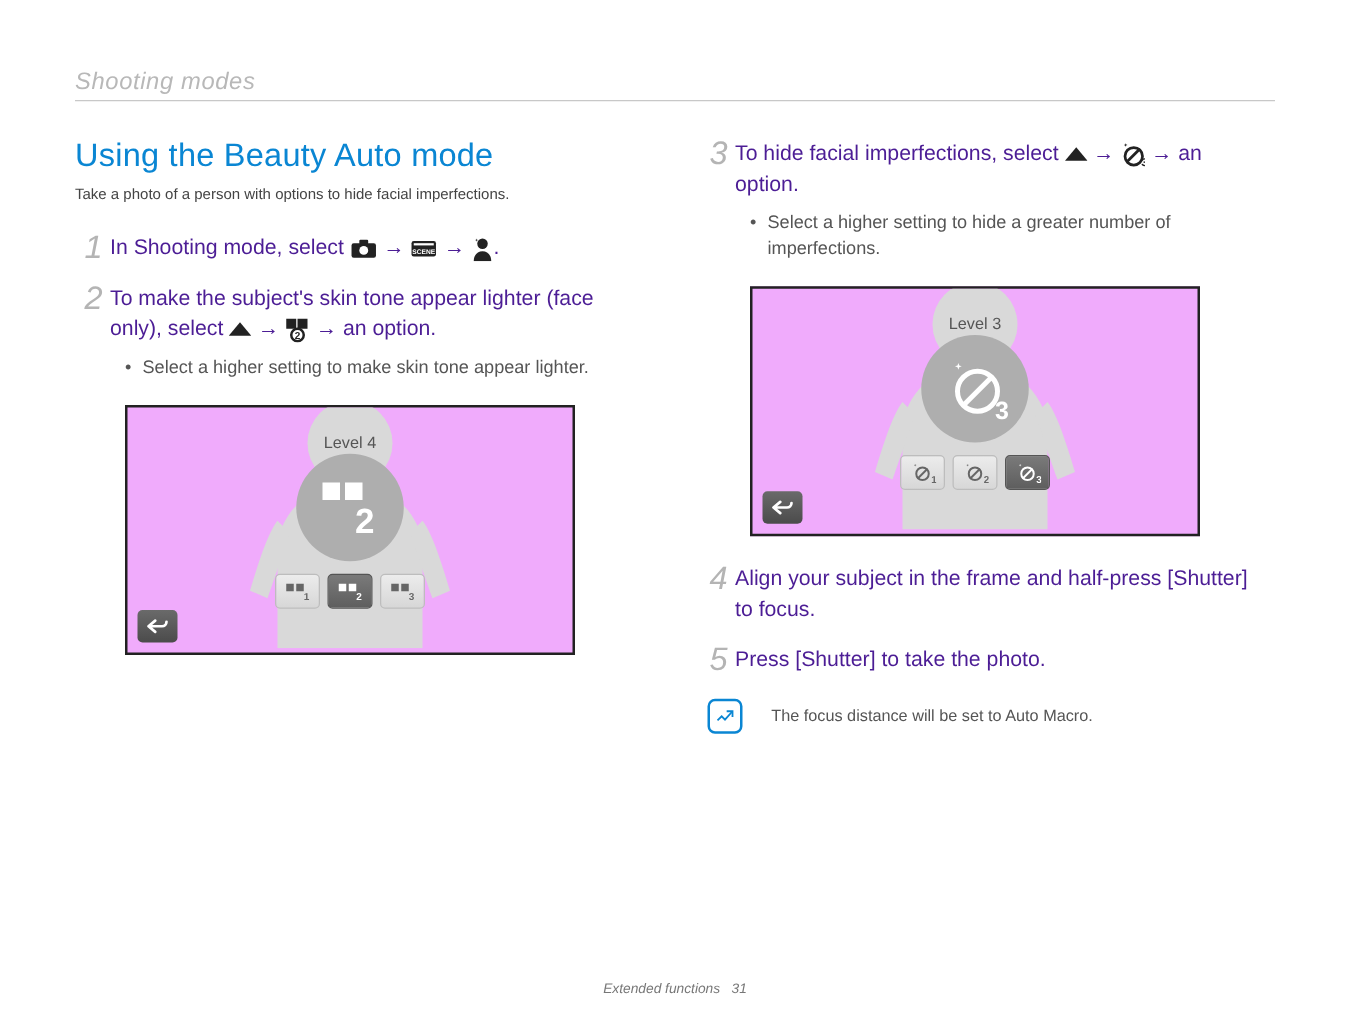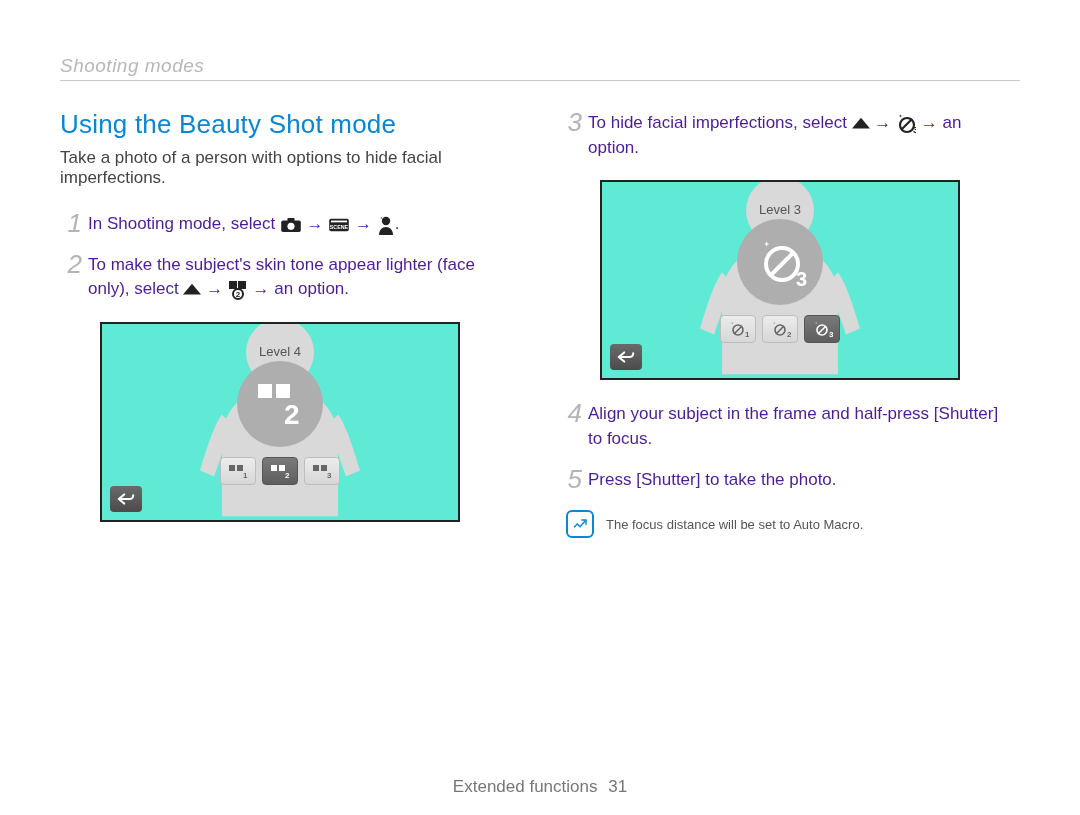--- a/index.html
+++ b/index.html
@@ -3,57 +3,57 @@
 <meta charset="utf-8">
 <style>
   * { box-sizing: border-box; margin: 0; padding: 0; }
   html, body { width: 1080px; height: 815px; background: #fff; font-family: Arial, Helvetica, sans-serif; color: #3a3a3a; }
   .page { width: 1080px; height: 815px; padding: 55px 60px 0 60px; position: relative; }
   .breadcrumb { font-size: 19px; color: #b8b8b8; font-style: italic; font-weight: 300; letter-spacing: .5px; margin-bottom: 3px; }
   .hr { height: 1px; background: #c8c8c8; width: 100%; margin-bottom: 28px; }
   .cols { display: flex; gap: 60px; }
   .col { width: 440px; }
   h1.section { font-size: 26px; font-weight: 400; color: #0a86d3; margin-bottom: 8px; letter-spacing: .2px; }
-  .lead { font-size: 17px; color: #444; margin-bottom: 22px; }
+  .lead { font-size: 12px; color: #444; margin-bottom: 22px; }
   .step { display: flex; align-items: flex-start; gap: 6px; margin-bottom: 14px; }
   .step-n { font-size: 26px; font-style: italic; color: #b4b4b4; font-weight: 300; line-height: 1; width: 22px; text-align: right; flex: 0 0 22px; }
   .step-body { font-size: 17px; color: #4c1d95; line-height: 1.45; flex: 1; padding-top: 2px; }
   .bullets { margin-left: 40px; margin-top: -6px; margin-bottom: 18px; }
   .bullets li { font-size: 14.5px; color: #555; list-style: none; position: relative; padding-left: 14px; line-height: 1.4; }
   .bullets li:before { content: "•"; position: absolute; left: 0; top: 0; }
   .ico { display: inline-flex; vertical-align: middle; }
   .bold { font-weight: 400; }
   
-  .screen { width: 360px; height: 200px; border: 2px solid #222; background: #5eead4; position: relative; margin: 20px 0 20px 40px; overflow: hidden; }
+  .screen { width: 360px; height: 200px; border: 2px solid #222; background: #f0abfc; position: relative; margin: 20px 0 20px 40px; overflow: hidden; }
   .silhouette { position: absolute; left: 50%; top: 50%; transform: translate(-50%, -55%); width: 200px; height: 210px; }
   .label-level { font-size: 13px; color: #555; text-align: center; margin-bottom: 2px; }
   .big-icon { width: 86px; height: 86px; border-radius: 50%; background: #aeaeae; display: flex; align-items: center; justify-content: center; font-size: 40px; color: #fff; font-weight: 700; position: relative; margin: 0 auto; }
   .strip { display: flex; gap: 6px; justify-content: center; margin-top: 10px; }
   .chip { width: 36px; height: 28px; background: linear-gradient(#ececec,#d7d7d7); border: 1px solid #bdbdbd; border-radius: 4px; font-size: 10px; color: #666; display:flex; align-items:center; justify-content:center; }
   .chip.sel { background: linear-gradient(#7a7a7a,#5e5e5e); color: #fff; border-color:#555; }
   .back-btn { position: absolute; bottom: 8px; left: 8px; width: 32px; height: 26px; background: linear-gradient(#6a6a6a,#4b4b4b); border-radius: 4px; display:flex; align-items:center; justify-content:center; }
   
-  .note { margin-top: 16px; margin-left: 0; display: flex; align-items: center; gap: 12px; padding: 2px 6px; }
+  .note { margin-top: 16px; margin-left: 0; display: flex; align-items: center; gap: 23px; padding: 2px 6px; }
   .note-icon { width: 28px; height: 28px; border: 2px solid #0a86d3; border-radius: 6px; display:flex; align-items:center; justify-content:center; color:#0a86d3; }
   .note-text { font-size: 13px; color: #555; }
-  .footer { position: absolute; bottom: 18px; left: 0; width: 100%; text-align: center; font-size: 17px; color: #777; }
+  .footer { position: absolute; bottom: 18px; left: 0; width: 100%; text-align: center; font-size: 11px; color: #777; font-style: italic; }
   .footer .pn { margin-left: 6px; }
   svg { display: block; }
 </style>
 </head>
 <body>
 
 <div class="page">
   <div class="breadcrumb">Shooting modes</div>
   <div class="hr"></div>
 
   <div class="cols">
 
     <div class="col">
-      <h1 class="section">Using the Beauty Shot mode</h1>
+      <h1 class="section">Using the Beauty Auto mode</h1>
       <p class="lead">Take a photo of a person with options to hide facial imperfections.</p>
 
       <div>
           <div class="step">
             <div class="step-n">1</div>
             <div class="step-body">In Shooting mode, select <span class="ico">
                 <svg width="22" height="16" viewBox="0 0 24 18">
                   <rect x="1" y="4" width="22" height="13" rx="2" fill="#222"></rect>
                   <rect x="8" y="1" width="8" height="4" rx="1" fill="#222"></rect>
                   <circle cx="12" cy="10.5" r="4" fill="#fff"></circle>
@@ -80,20 +80,23 @@
                 </svg>
               </span> → <span class="ico">
                 <svg width="20" height="20" viewBox="0 0 20 20">
                   <rect x="1" y="1" width="8" height="8" fill="#222"></rect>
                   <rect x="10" y="1" width="8" height="8" fill="#222"></rect>
                   <circle cx="10" cy="14" r="5" fill="none" stroke="#222" stroke-width="2"></circle>
                   <text x="10" y="17" text-anchor="middle" font-size="8" fill="#222" font-weight="bold">2</text>
                 </svg>
               </span> → an option.</div>
           </div>
+          <ul class="bullets">
+            <li>Select a higher setting to make skin tone appear lighter.</li>
+          </ul>
         </div>
 
       <div class="screen">
           <div class="silhouette">
             <svg width="200" height="210" viewBox="0 0 200 210">
               <g fill="#d9d9d9">
                 <circle cx="100" cy="46" r="34"></circle>
                 <path d="M100 78c-30 0-52 20-58 46v86h116v-86c-6-26-28-46-58-46z"></path>
                 <path d="M42 108c-8 10-16 36-22 56l14 6c8-22 14-42 18-52z"></path>
                 <path d="M158 108c8 10 16 36 22 56l-14 6c-8-22-14-42-18-52z"></path>
@@ -151,20 +154,23 @@
                 </svg>
               </span> → <span class="ico">
                 <svg width="20" height="20" viewBox="0 0 20 20">
                   <path d="M3 2l1 .4.4 1 .4-1L6 2l-1-.4L4.6.6 4.2 1.6z" fill="#222"></path>
                   <circle cx="11" cy="11" r="7" fill="none" stroke="#222" stroke-width="2.2"></circle>
                   <path d="M6 15 L16 5" stroke="#222" stroke-width="2.2"></path>
                   <text x="17" y="19" font-size="9" fill="#222" font-weight="bold">3</text>
                 </svg>
               </span> → an option.</div>
           </div>
+          <ul class="bullets">
+            <li>Select a higher setting to hide a greater number of imperfections.</li>
+          </ul>
         </div>
 
       <div class="screen">
           <div class="silhouette">
             <svg width="200" height="210" viewBox="0 0 200 210">
               <g fill="#d9d9d9">
                 <circle cx="100" cy="46" r="34"></circle>
                 <path d="M100 78c-30 0-52 20-58 46v86h116v-86c-6-26-28-46-58-46z"></path>
                 <path d="M42 108c-8 10-16 36-22 56l14 6c8-22 14-42 18-52z"></path>
                 <path d="M158 108c8 10 16 36 22 56l-14 6c-8-22-14-42-18-52z"></path>

